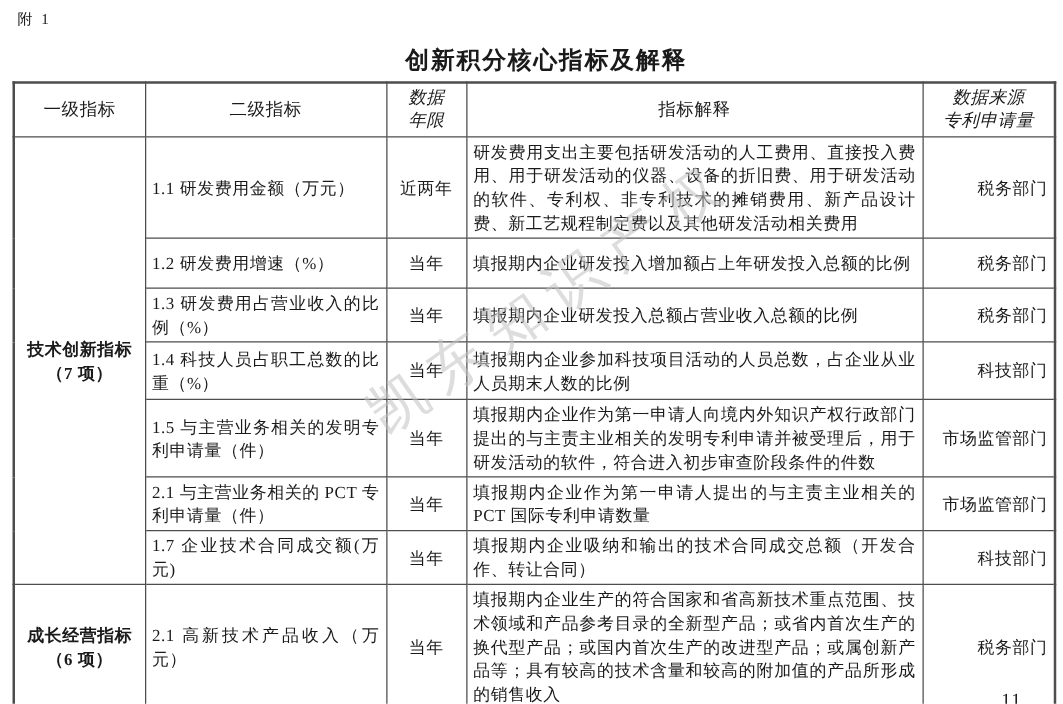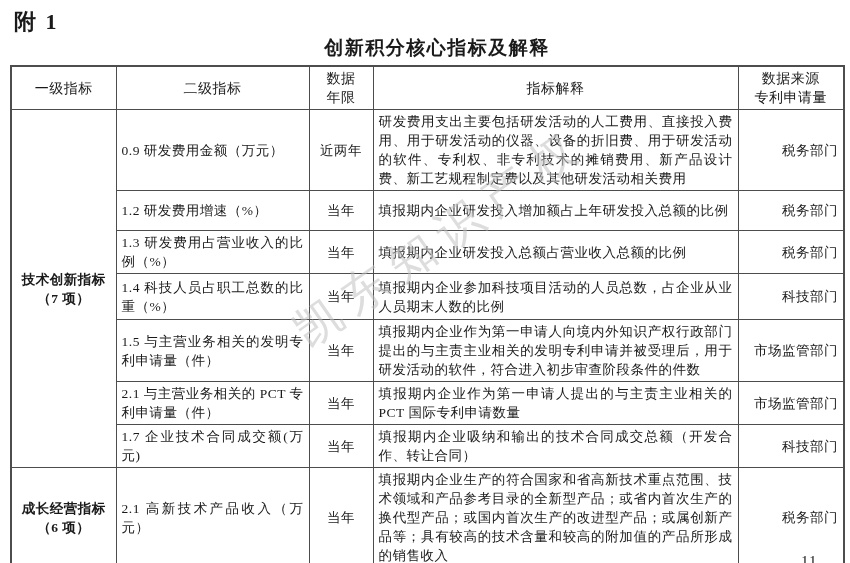--- a/index.html
+++ b/index.html
@@ -7,22 +7,22 @@
   body {
     width: 850px; height: 563px;
     position: relative;
     overflow: hidden;
     font-family: "Liberation Serif", "DejaVu Serif", serif;
     color: #1a1a1a;
   }
   .attachment {
     position: absolute;
     left: 14px; top: 7px;
-    font-size: 22px;
-    font-weight: bold;
+    font-size: 12px;
+    font-weight: normal;
     letter-spacing: 2px;
   }
   .doc-title {
     position: absolute;
     left: 0; top: 35px;
     width: 850px;
     text-align: center;
     font-size: 19px;
     font-weight: bold;
     letter-spacing: 1.5px;
@@ -42,21 +42,21 @@
     vertical-align: middle;
     padding: 2px 5px;
     letter-spacing: 0.5px;
   }
   table.main { border: 2px solid #4d4d4d; }
   th {
     font-weight: normal;
     text-align: center;
     font-size: 14px;
   }
-  .pre { white-space: pre-line; }
+  .pre { white-space: pre-line; font-style: italic; }
   td.group {
     text-align: center;
     white-space: pre-line;
     letter-spacing: 1px;
     font-weight: bold;
   }
   td.ind {
     text-align: justify;
     padding-left: 8px;
     padding-right: 7px;
@@ -110,21 +110,21 @@
       <th class="pre">数据
 年限</th>
       <th>指标解释</th>
       <th class="pre">数据来源
 专利申请量</th>
     </tr>
 
     <tr style="height:80px">
       <td class="group" rowspan="7">技术创新指标
 （7 项）</td>
-      <td class="ind">0.9 研发费用金额（万元）</td>
+      <td class="ind">1.1 研发费用金额（万元）</td>
       <td class="per">近两年</td>
       <td class="exp">研发费用支出主要包括研发活动的人工费用、直接投入费用、用于研发活动的仪器、设备的折旧费、用于研发活动的软件、专利权、非专利技术的摊销费用、新产品设计费、新工艺规程制定费以及其他研发活动相关费用</td>
       <td class="src">税务部门</td>
     </tr>
 
     <tr style="height:40px">
       <td class="ind">1.2 研发费用增速（%）</td>
       <td class="per">当年</td>
       <td class="exp">填报期内企业研发投入增加额占上年研发投入总额的比例</td>
       <td class="src">税务部门</td>

